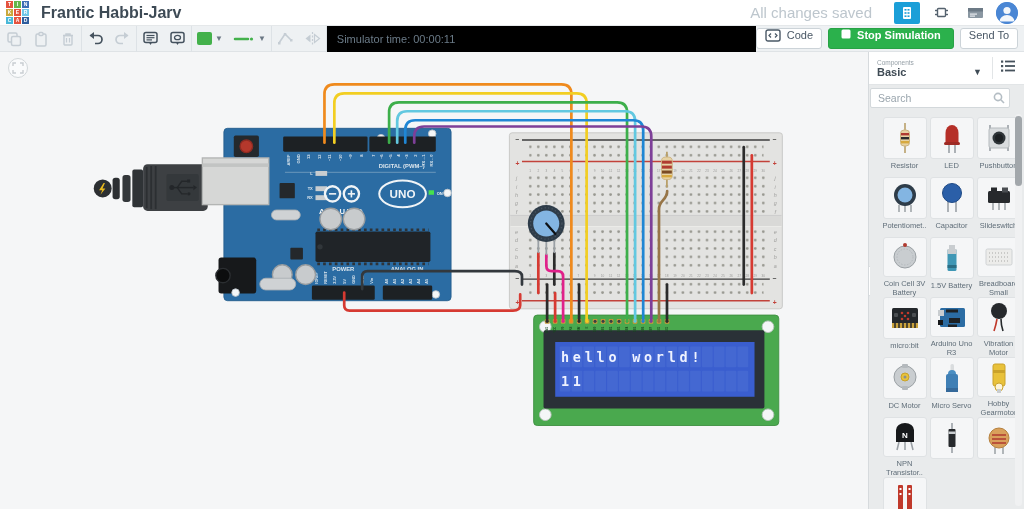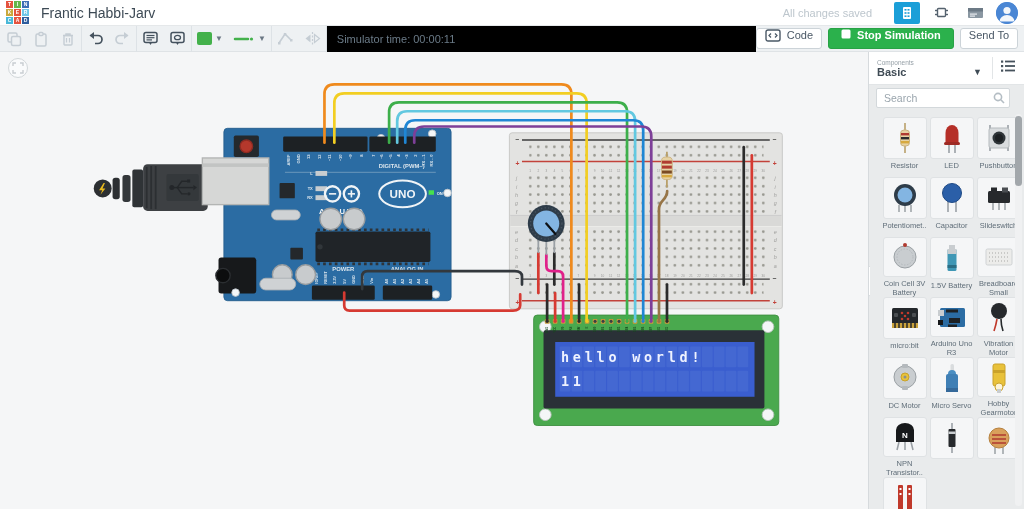--- a/index.html
+++ b/index.html
@@ -5,23 +5,23 @@
   *{box-sizing:border-box}
   html,body{margin:0;padding:0}
   body{width:1024px;height:509px;overflow:hidden;position:relative;
        font-family:"Liberation Sans",sans-serif;background:#f5f6f7;color:#3d4a55}
 
   
   .topbar{position:absolute;top:0;left:0;right:0;height:26px;background:#fff;
           border-bottom:1px solid #e5e8ea;display:flex;align-items:center;z-index:5}
   .logo{display:grid;grid-template-columns:repeat(3,7px);grid-gap:1px;margin-left:6px;cursor:pointer}
   .logo span{width:7px;height:7px;font:bold 5px/7px "Liberation Sans",sans-serif;color:#fff;text-align:center}
-  .doc-title{margin-left:12px;font-size:14px;font-weight:normal;color:#3d4a55}
+  .doc-title{margin-left:12px;font-size:16px;font-weight:bold;color:#3d4a55}
   .topbar-right{margin-left:auto;display:flex;align-items:center;margin-right:6px}
-  .autosave{color:#bdc6cd;font-size:11px;margin-right:14px}
+  .autosave{color:#bdc6cd;font-size:15px;margin-right:14px}
   .tb-ic{width:26px;height:22px;display:flex;align-items:center;justify-content:center;margin-left:8px;border-radius:2px}
   .tb-ic.active{background:#1b9fd8}
   .avatar{width:22px;height:22px;border-radius:50%;background:#4a86d4;margin-left:8px;overflow:hidden;display:flex;align-items:center;justify-content:center}
 
   
   .toolbar{position:absolute;top:26px;left:0;right:0;height:26px;background:#eef1f3;
            border-bottom:1px solid #dfe3e6;display:flex;align-items:center;z-index:5}
   .tool{width:27px;height:26px;display:flex;align-items:center;justify-content:center}
   .sep{width:1px;height:26px;background:#dde2e6}
   .dd{display:flex;align-items:center;padding:0 5px;height:26px}
@@ -43,21 +43,21 @@
 
   
   .sidebar{position:absolute;top:52px;left:868px;width:156px;height:457px;background:#e9ebec;
            border-left:1px solid #d6dadd;overflow:hidden}
   .sb-head{height:33px;background:#fff;border-bottom:1px solid #e2e5e7;display:flex;align-items:center;padding:0 8px}
   .sb-dd{flex:1;cursor:pointer}
   .sb-dd .lab{font-size:6.5px;color:#97a1a8}
   .sb-dd .val{font-size:11px;font-weight:bold;color:#3f4b55;display:flex;align-items:center}
   .sb-dd .val .caret{margin-left:auto;margin-right:10px;font-size:9px;color:#3f4b55}
   .sb-divider{width:1px;height:22px;background:#e2e5e7;margin-right:7px}
-  .sb-search{position:absolute;top:36px;left:7px;right:14px;height:20px}
+  .sb-search{position:absolute;top:36px;left:1px;right:14px;height:20px}
   .sb-search input{width:100%;height:20px;border:1px solid #d3d8db;border-radius:2px;
                    font-size:10.5px;padding:0 20px 0 7px;color:#3f4b55;outline:none;
                    font-family:"Liberation Sans",sans-serif;background:#fff}
   .sb-search input::placeholder{color:#9aa5ad}
   .sb-search .mag{position:absolute;right:4px;top:3px}
   .cards{position:absolute;top:65px;left:12px;display:grid;grid-template-columns:repeat(3,47px);
          grid-auto-rows:60px}
   .card{width:47px;display:flex;flex-direction:column;align-items:center;cursor:pointer}
   .card .box{width:44px;height:42px;background:#f5f6f7;border:1px solid #dfe2e4;border-radius:3px;
              display:flex;align-items:center;justify-content:center}

